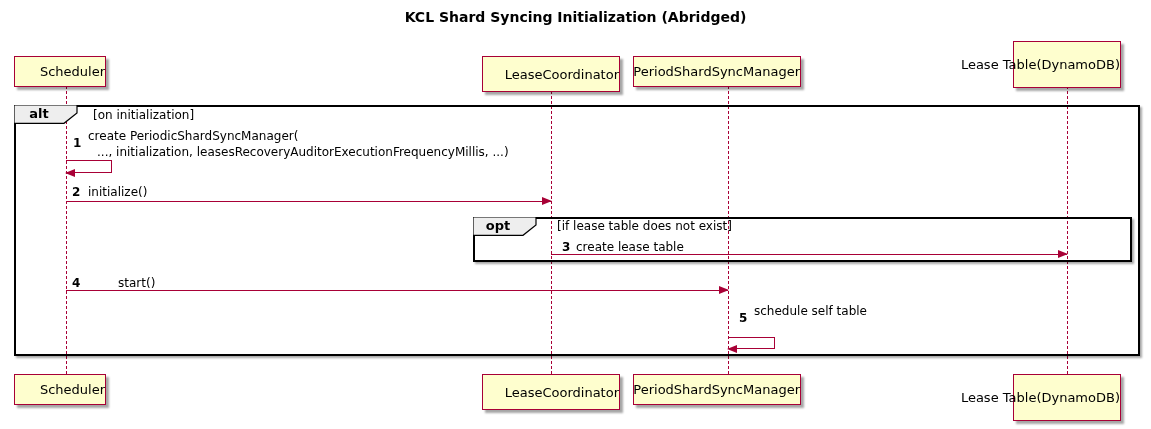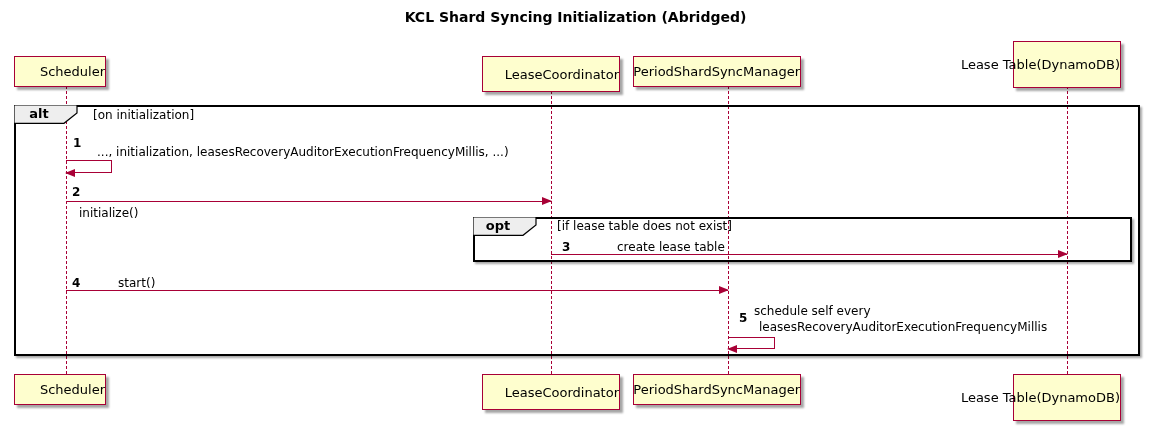--- a/index.html
+++ b/index.html
@@ -58,22 +58,22 @@
     line-height:18px; text-align:center; font-size:13px; font-weight:bold;
   }
   .cond { position:absolute; font-size:12px; font-weight:normal; white-space:nowrap; }
   .alt-cond { left:93px; top:108px; }
   .opt-cond { left:557px; top:219px; }
 
   
   .mtext { position:absolute; font-size:12px; white-space:nowrap; }
   .mnum  { position:absolute; font-size:12px; font-weight:bold; white-space:nowrap; }
   .m1-num { left:73px; top:136px; } .m1-l1 { left:88px; top:129px; } .m1-l2 { left:97px; top:145px; }
-  .m2-num { left:72px; top:185px; } .m2-l1 { left:79px; top:185px;margin-top:21px; }
-  .m3-num { left:562px; top:240px; } .m3-l1 { left:576px; top:240px;margin-left:41px; }
+  .m2-num { left:72px; top:185px; } .m2-l1 { left:88px; top:185px; }
+  .m3-num { left:562px; top:240px; } .m3-l1 { left:576px; top:240px; }
   .m4-num { left:72px; top:276px; } .m4-l1 { left:86px; top:276px;margin-left:32px; }
   .m5-num { left:739px; top:311px; } .m5-l1 { left:754px; top:304px; } .m5-l2 { left:759px; top:320px; }
 
   
   .arrow { position:absolute; height:0; border-top:1.3px solid var(--arrow,#A80036); }
   .a2 { left:66px;  top:201px; width:485px; }
   .a3 { left:551px; top:254px; width:516px; }
   .a4 { left:66px;  top:290px; width:662px; }
   .head-right {
     position:absolute; right:-1px; top:-4.6px; width:0; height:0;
@@ -107,20 +107,21 @@
   <div class="frame alt-frame"></div>
   <div class="pent alt-pent">
     <svg width="64" height="19">
       <path d="M0,0 H63 V8 L50,18.3 H0 Z" fill="#EEEEEE" stroke="#000000" stroke-width="1.2"></path>
     </svg>
     <span class="pent-label">alt</span>
   </div>
   <div class="cond alt-cond">[on initialization]</div>
 
   <span class="mnum m1-num">1</span>
+  <span class="mtext m1-l1">create PeriodicShardSyncManager(</span>
   <span class="mtext m1-l2">..., initialization, leasesRecoveryAuditorExecutionFrequencyMillis, ...)</span>
   <div class="selfloop loop1">
     <span class="head-left"></span>
   </div>
 
   <span class="mnum m2-num">2</span>
   <span class="mtext m2-l1">initialize()</span>
   <div class="arrow a2">
     <span class="head-right"></span>
   </div>
@@ -140,22 +141,21 @@
     <span class="head-right"></span>
   </div>
 
   <span class="mnum m4-num">4</span>
   <span class="mtext m4-l1">start()</span>
   <div class="arrow a4">
     <span class="head-right"></span>
   </div>
 
   <span class="mnum m5-num">5</span>
-  <span class="mtext m5-l1">schedule self every</span>
-  <span class="mtext m5-l2">leasesRecoveryAuditorExecutionFrequencyMillis</span>
+  <span class="mtext m5-l1">schedule self table</span>
   <div class="selfloop loop5">
     <span class="head-left"></span>
   </div>
 
   <div class="row-top">
     <div class="pbox b-sch">
       <span>Scheduler</span>
     </div>
     <div class="pbox b-lc">
       <span>LeaseCoordinator</span>

